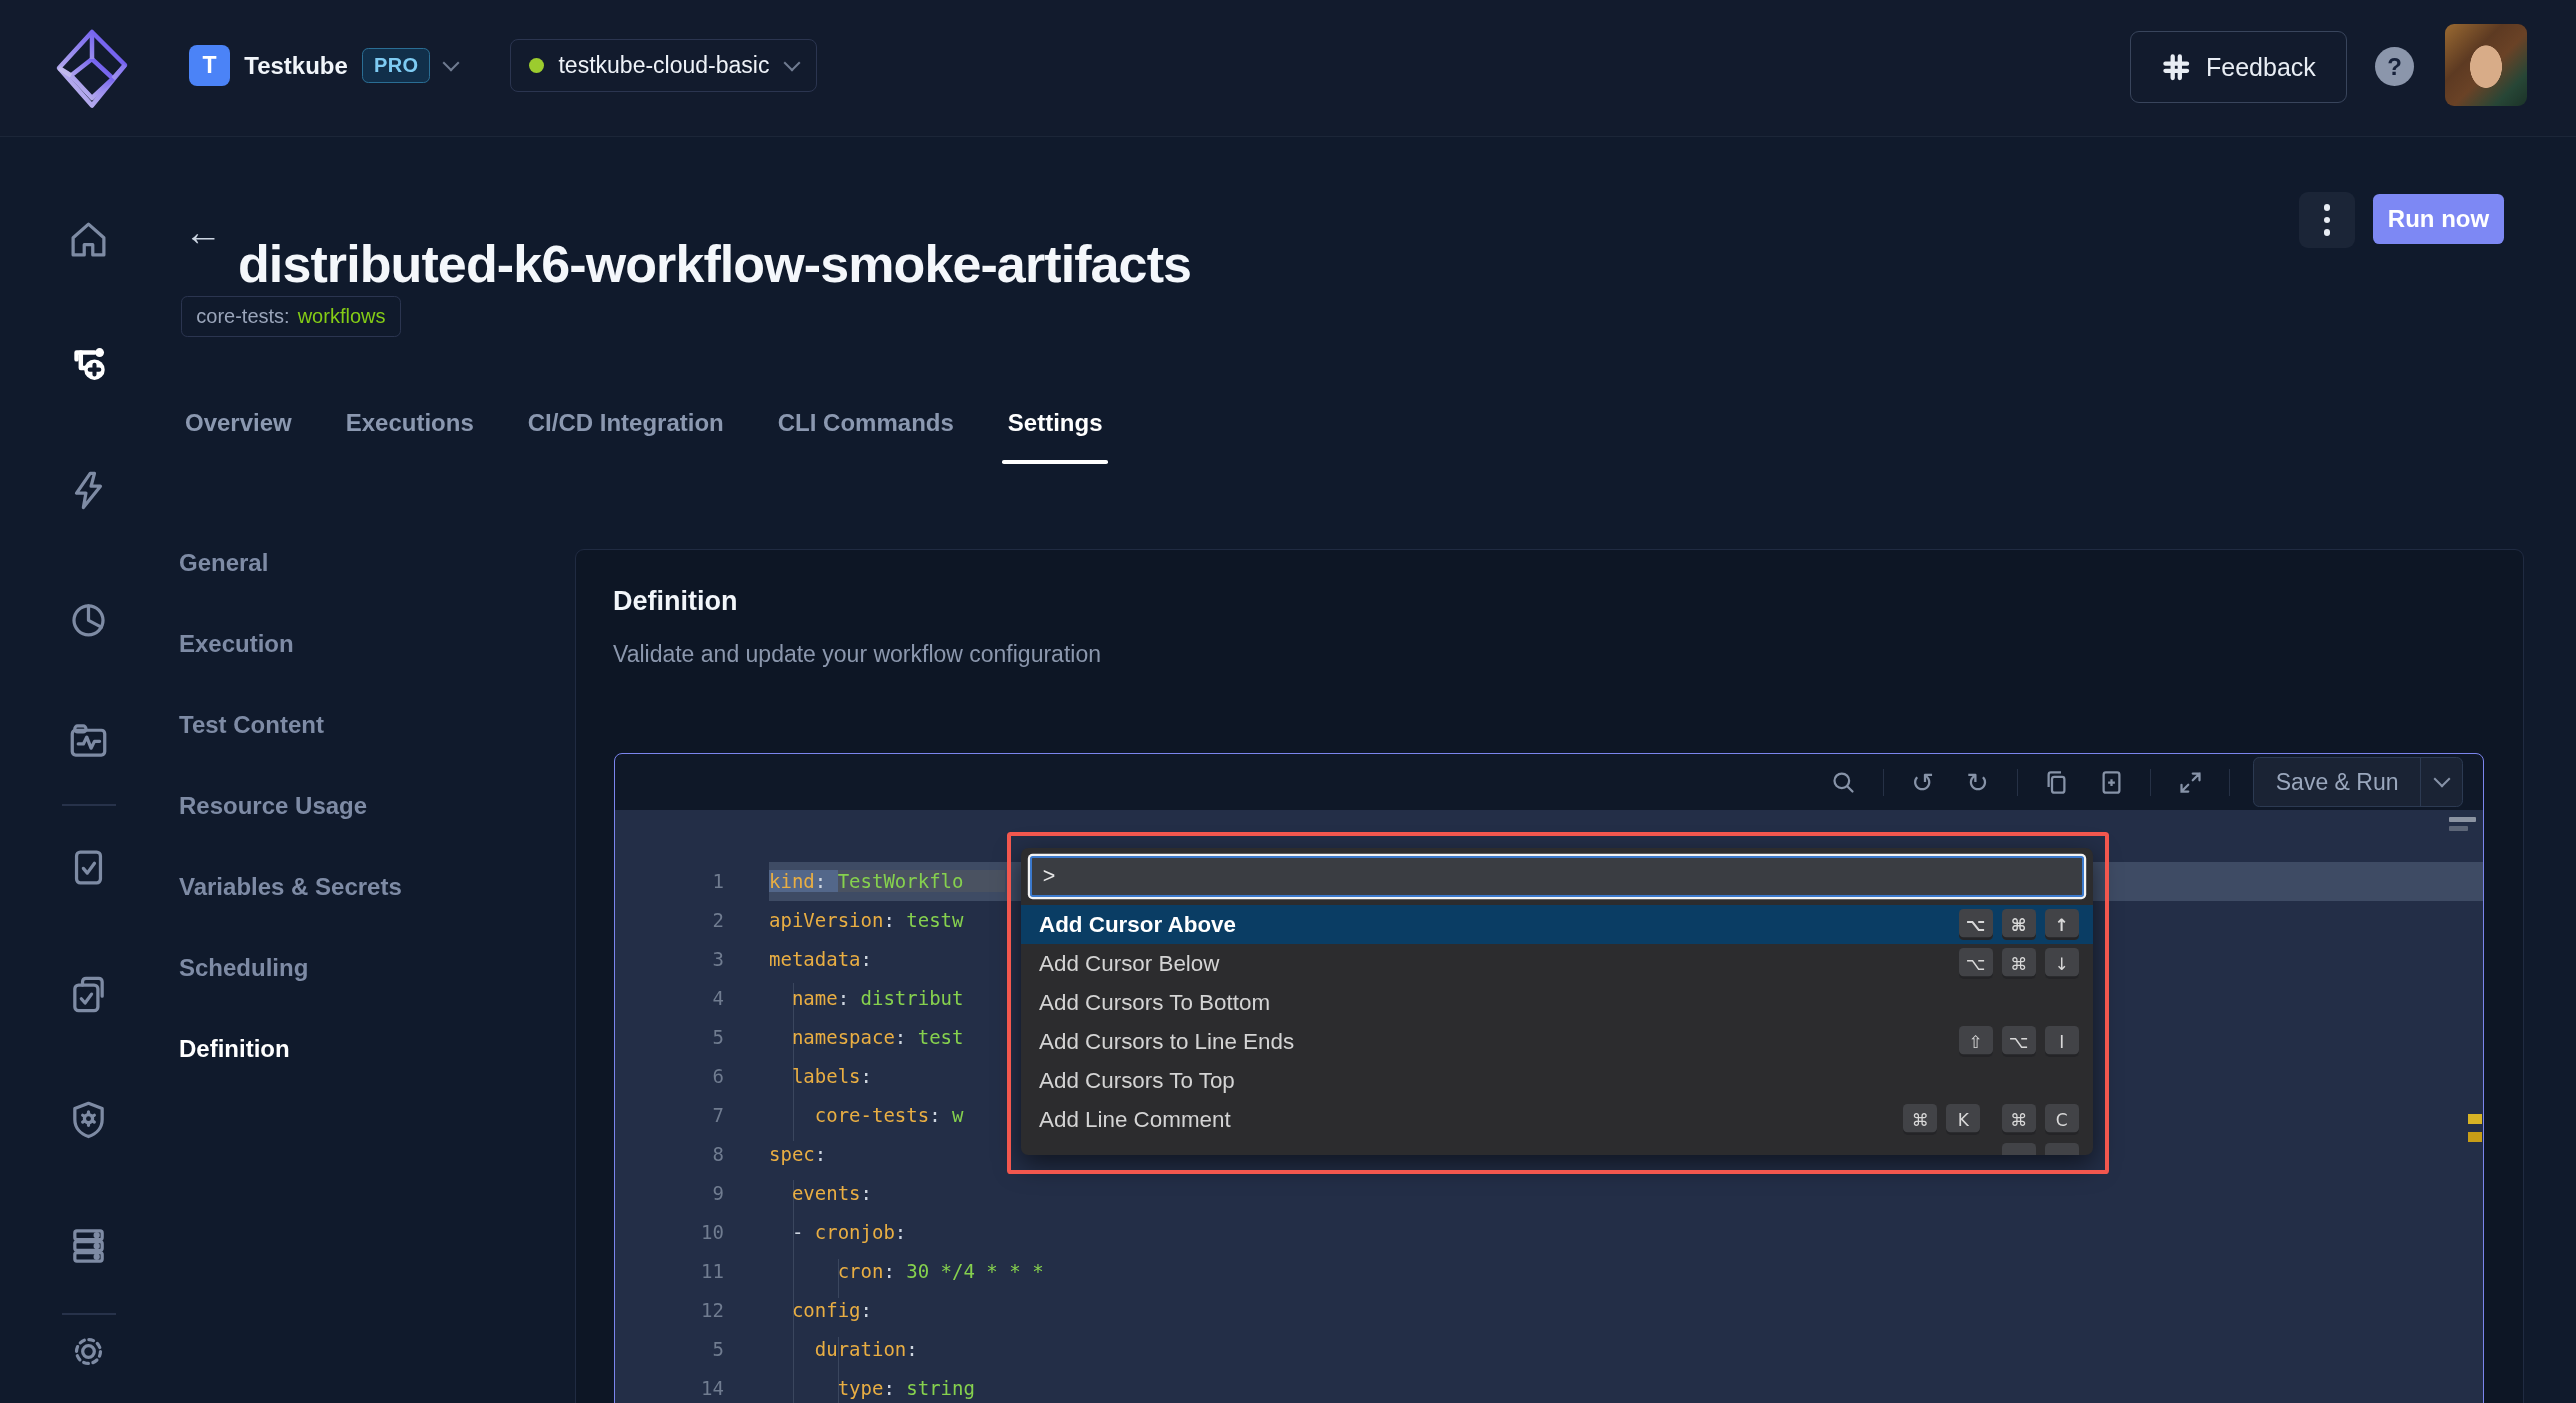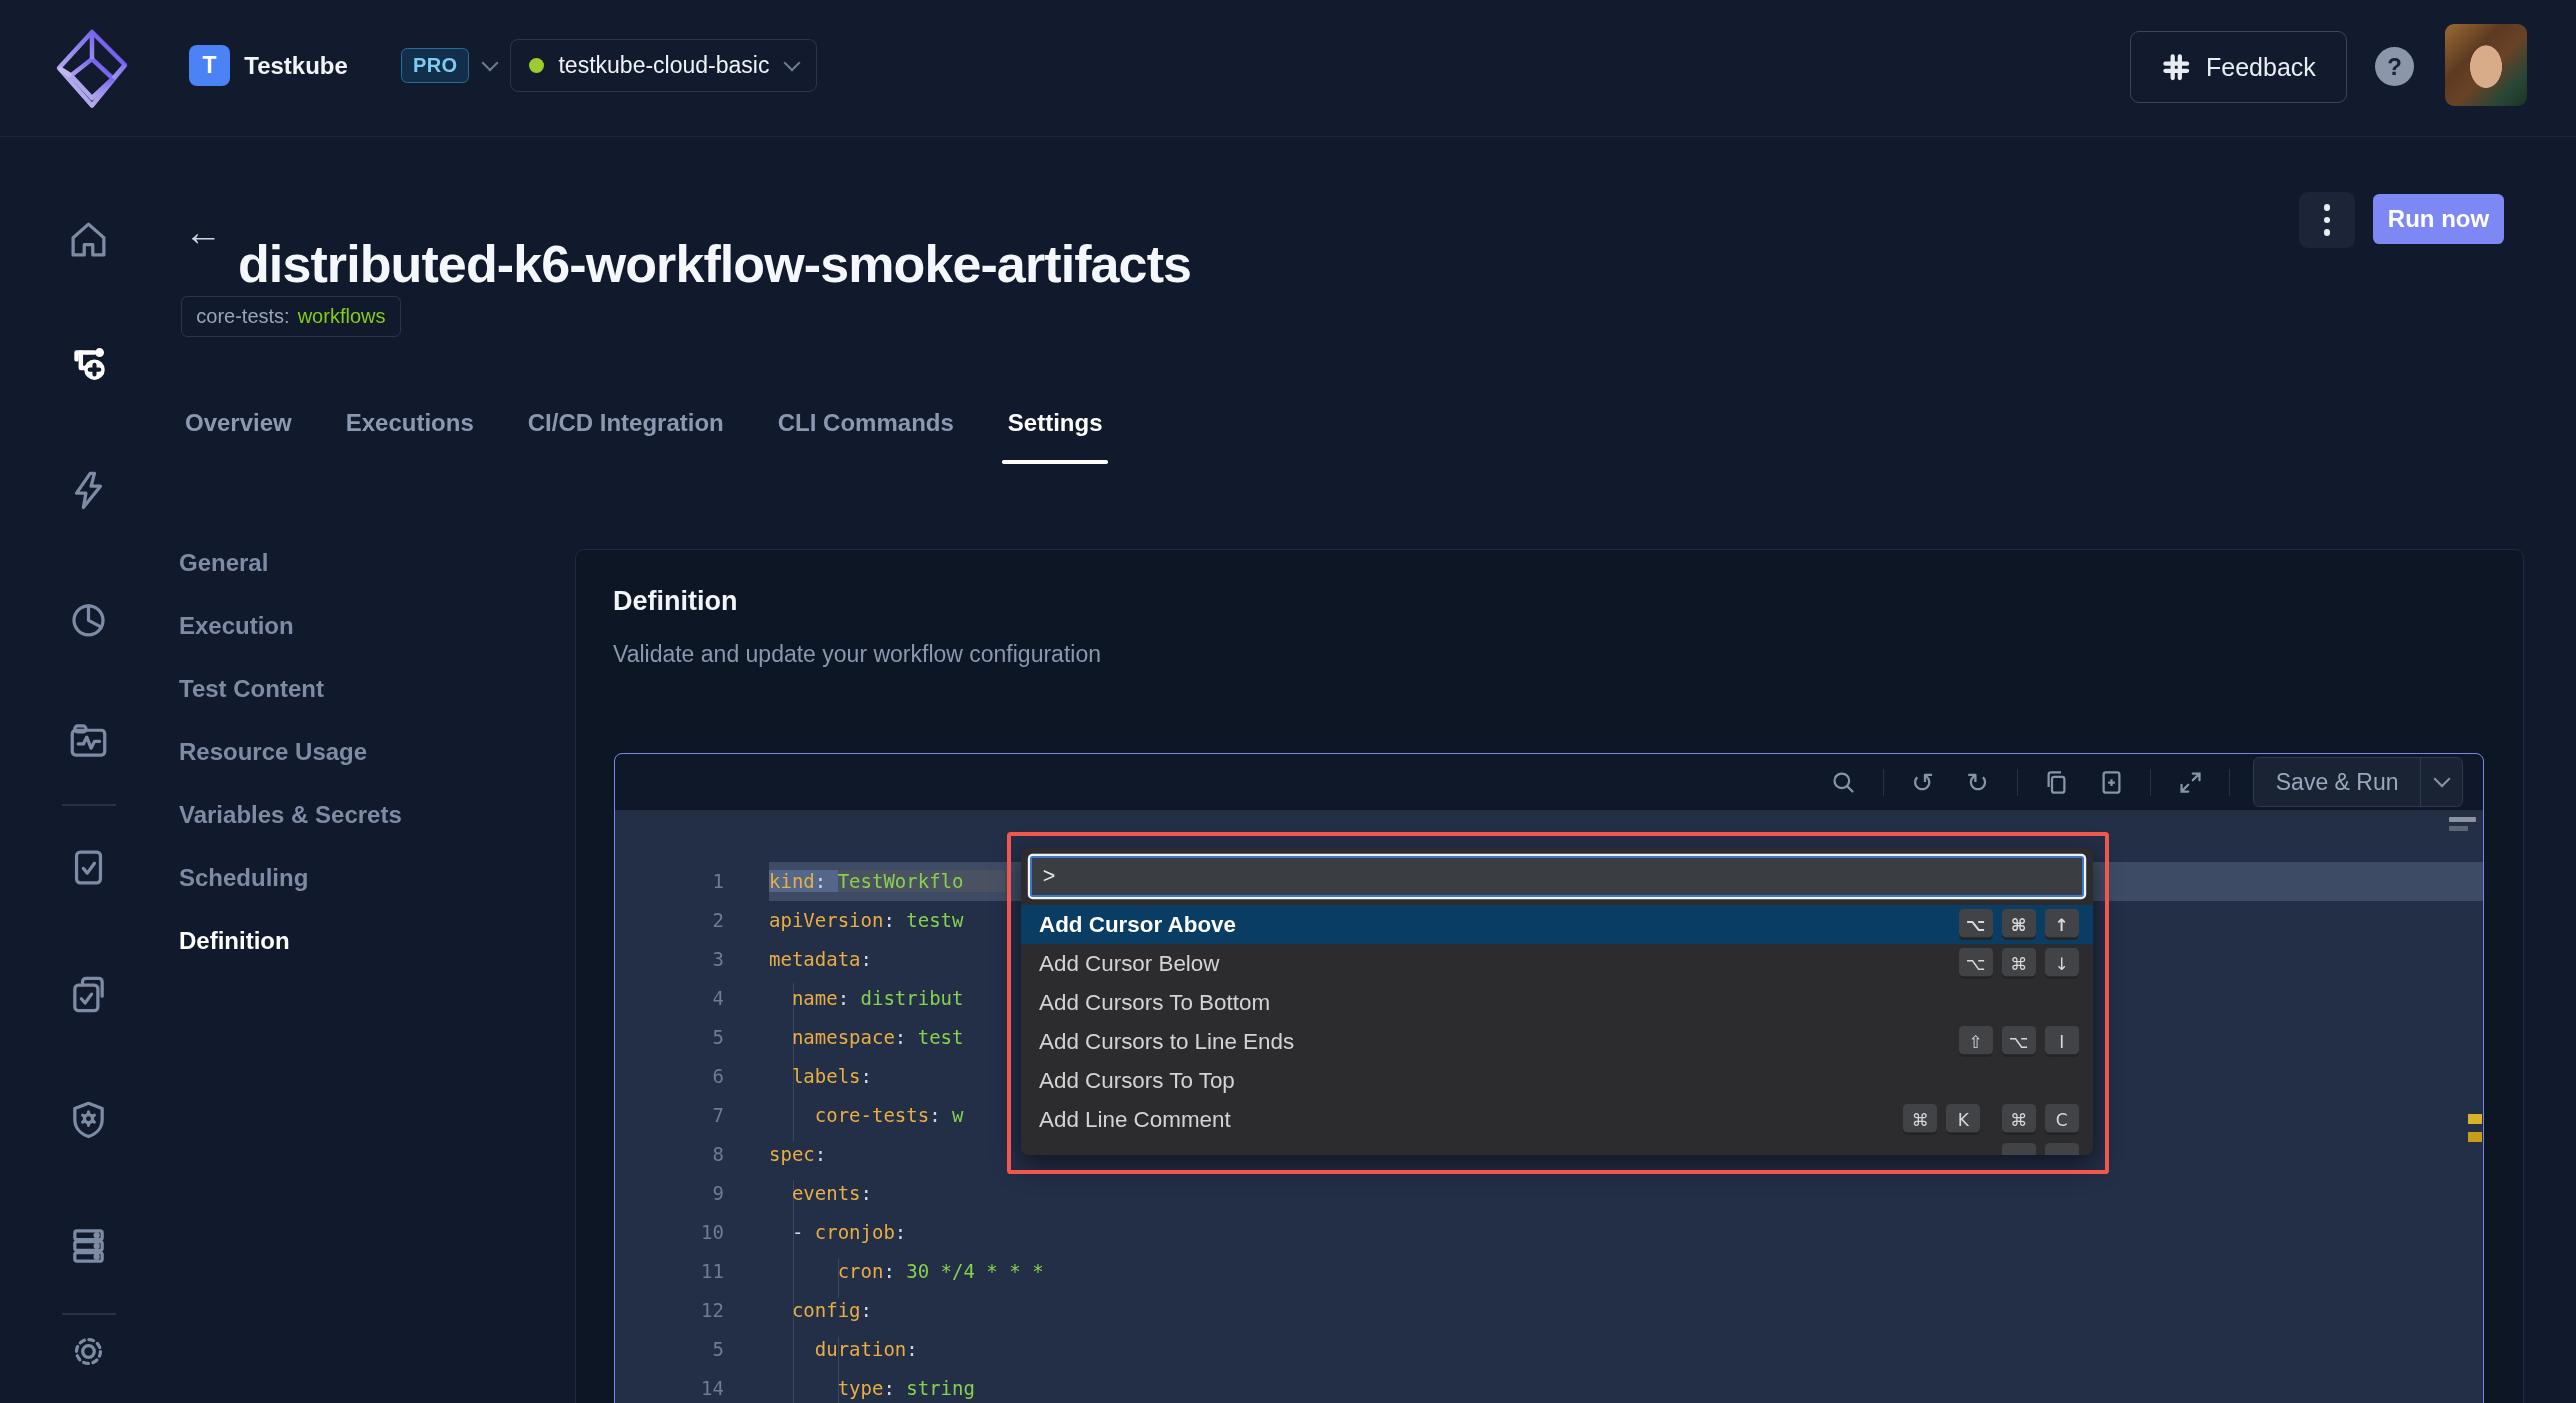--- a/index.html
+++ b/index.html
@@ -6,21 +6,21 @@
   .screen{position:relative;width:2576px;height:1404px;overflow:hidden;
     background:#101a2c;font-family:"Liberation Sans",sans-serif;color:#e8edf4;}
   .abs{position:absolute;}
   svg{display:block;}
 
   
   .topbar{position:absolute;left:0;top:0;width:2576px;height:136px;background:#121b2d;border-bottom:0.9px solid #1c2638;}
   .org{position:absolute;left:189px;top:45px;display:flex;align-items:center;gap:14.3px;cursor:pointer;}
   .org-tile{width:41px;height:41px;border-radius:8px;background:#4b83f7;color:#fff;font-weight:700;font-size:23px;display:flex;align-items:center;justify-content:center;}
   .org-name{font-size:24px;font-weight:600;color:#f1f5fa;}
-  .pro{border:1.8px solid #2a6e94;background:rgba(18,74,110,.45);color:#7ecbf2;font-size:20px;font-weight:700;border-radius:6.3px;padding:5.4px 10.8px;letter-spacing:0.4px;margin-left:39px;}
+  .pro{border:1.8px solid #2a6e94;background:rgba(18,74,110,.45);color:#7ecbf2;font-size:20px;font-weight:700;border-radius:6.3px;padding:5.4px 10.8px;letter-spacing:0.4px;}
   .chev{width:10px;height:10px;border-right:2.2px solid #6f7b90;border-bottom:2.2px solid #6f7b90;transform:rotate(45deg);margin-top:-5.4px;}
   .envsel{position:absolute;left:510px;top:39px;width:307px;height:53px;border:1.8px solid #2b3550;border-radius:8px;display:flex;align-items:center;gap:14.3px;padding:0 18px;box-sizing:border-box;cursor:pointer;}
   .dot{width:15.2px;height:15.2px;border-radius:50%;background:#9ccc2e;}
   .env-name{font-size:23px;color:#eef2f8;flex:1;}
   .feedback{position:absolute;left:2130px;top:31px;width:217px;height:72px;border:1.8px solid #39455c;border-radius:9px;display:flex;align-items:center;justify-content:center;gap:14.3px;cursor:pointer;background:transparent;color:#e8edf4;font-size:25px;}
   .help{position:absolute;left:2375px;top:47px;width:39px;height:39px;border-radius:50%;background:#8b96ab;color:#16213a;font-size:24px;font-weight:700;display:flex;align-items:center;justify-content:center;cursor:pointer;}
   .avatar{position:absolute;left:2445px;top:24px;width:82px;height:82px;border-radius:9px;cursor:pointer;
     background:radial-gradient(ellipse 27px 36px at 50% 52%,#d8ac88 0 58%,rgba(0,0,0,0) 60%),
                linear-gradient(135deg,#9a6a32 0%,#5d3a22 35%,#6a4226 55%,#274636 80%,#1b3328 100%);}
 
@@ -40,21 +40,21 @@
   .kebab i{width:6.3px;height:6.3px;border-radius:50%;background:#e8edf4;}
   .runnow{position:absolute;left:2373px;top:194px;width:131px;height:50px;border:none;border-radius:6.3px;background:#7d88f4;color:#fff;font-size:24px;font-weight:600;cursor:pointer;font-family:inherit;}
 
   
   .tabs{position:absolute;left:179px;top:408px;display:flex;gap:42px;}
   .tab{position:relative;font-size:24px;font-weight:600;color:#8b98b0;cursor:pointer;padding-bottom:27px;background:none;border:none;font-family:inherit;}
   .tab.active{color:#ffffff;}
   .tab.active::after{content:"";position:absolute;left:0;right:0;bottom:0;height:3.6px;background:#fff;border-radius:1.8px;}
 
   
-  .subnav{position:absolute;left:179px;top:549px;display:flex;flex-direction:column;gap:35px;}
+  .subnav{position:absolute;left:179px;top:549px;display:flex;flex-direction:column;gap:53px;}
   .snav{font-size:24px;font-weight:700;color:#7e8ba5;cursor:pointer;background:none;border:none;text-align:left;font-family:inherit;padding:0;}
   .snav.active{color:#ffffff;}
 
   
   .card{position:absolute;left:575px;top:549px;width:1947px;height:887px;background:#0d1625;border:0.9px solid #202b42;border-radius:9px;}
   .card-title{position:absolute;left:37px;top:36px;font-size:27px;font-weight:600;color:#f2f6fa;}
   .card-sub{position:absolute;left:37px;top:91px;font-size:23px;color:#8b97ad;}
 
   
   .editor{position:absolute;left:38px;top:203px;width:1870px;height:668px;border:1.8px solid #7b85ee;border-radius:8px;overflow:hidden;background:#0f1828;box-sizing:border-box;}

